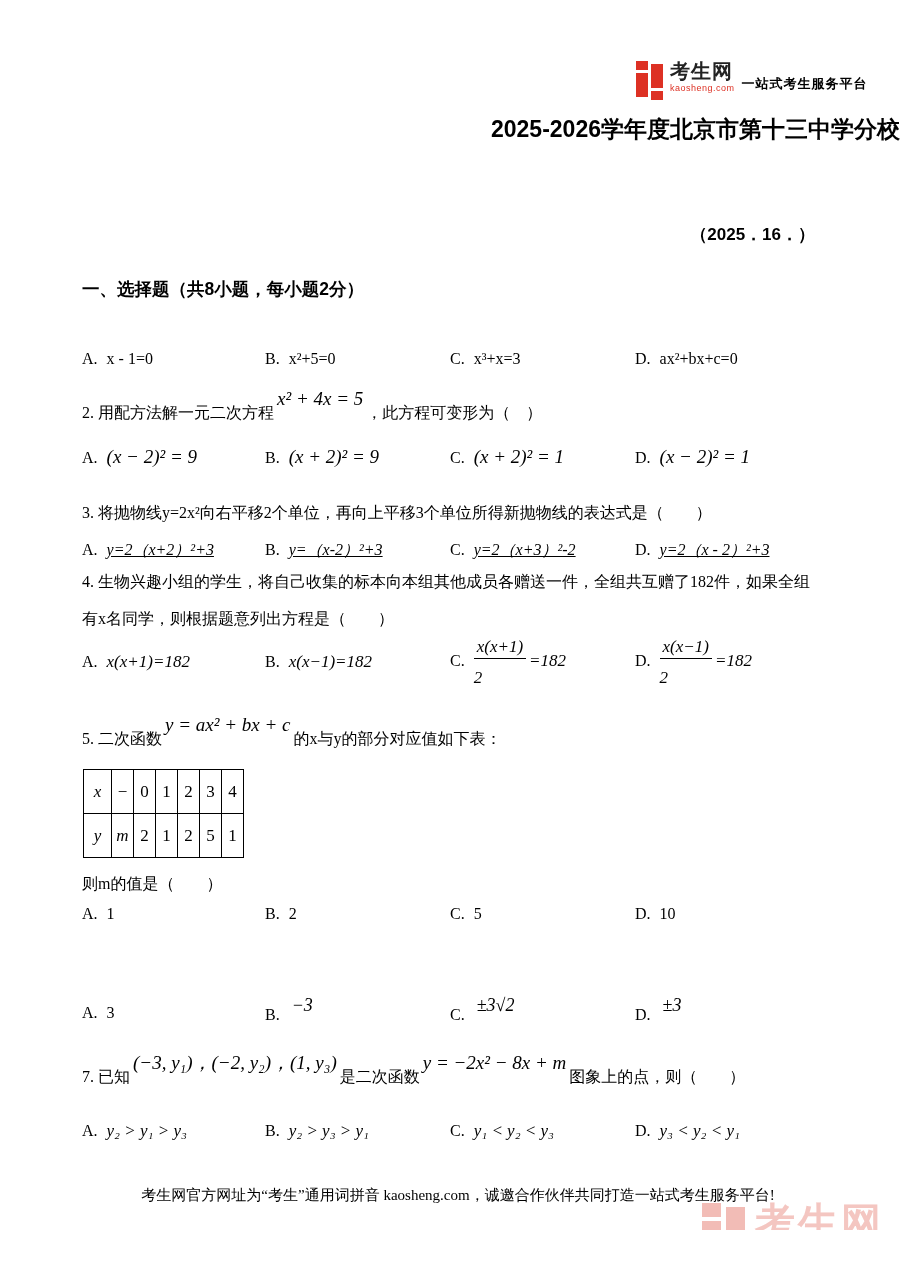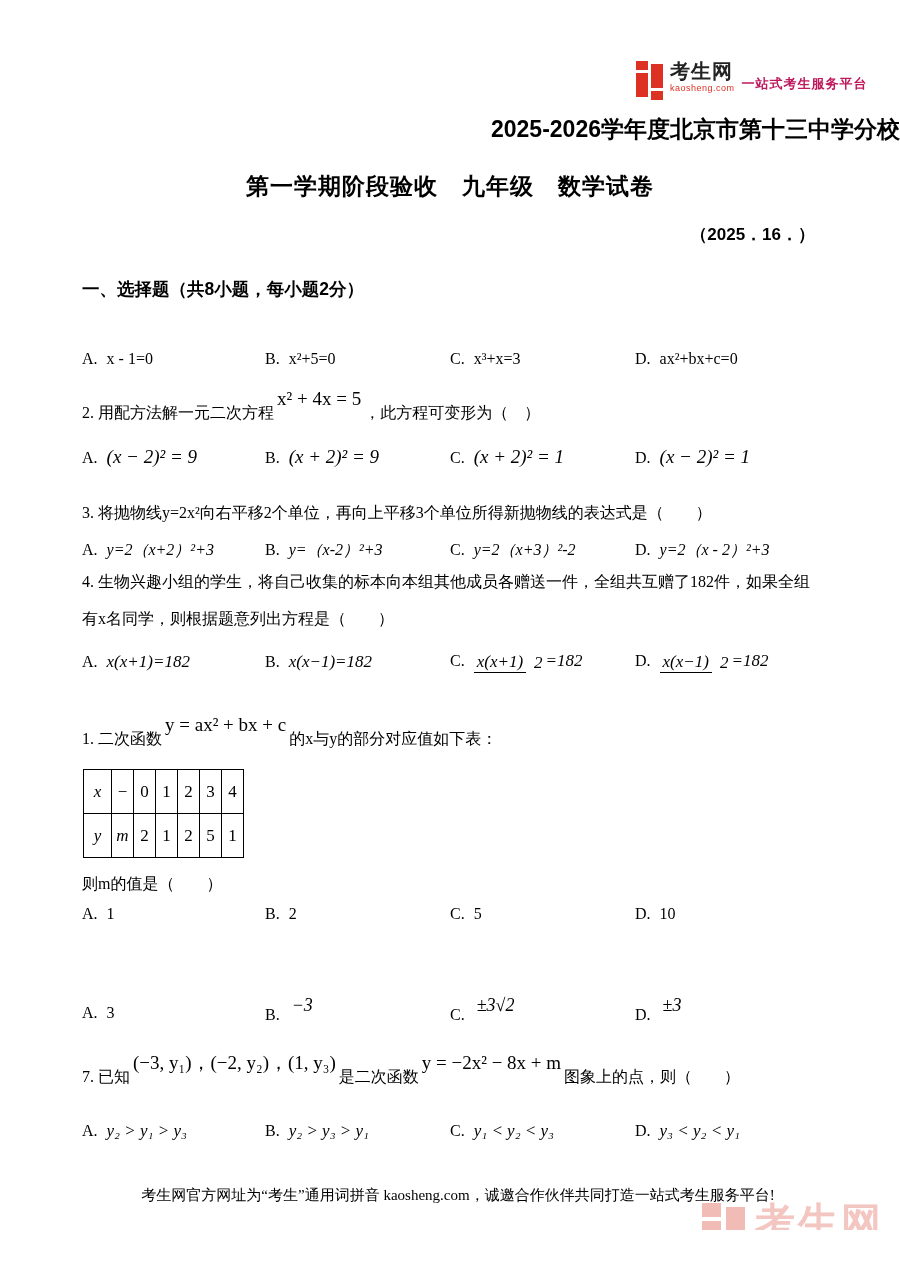--- a/index.html
+++ b/index.html
@@ -13,46 +13,46 @@
   .blk{position:absolute;background:#dd3124;}
   .b1{left:0;top:1px;width:12px;height:9px;}
   .b2{left:0;top:13px;width:12px;height:24px;}
   .b3{left:15px;top:4px;width:12px;height:24px;}
   .b4{left:15px;top:31px;width:12px;height:9px;}
   .logo-name{font-family:"Liberation Sans","DejaVu Sans",sans-serif;font-weight:bold;
              font-size:20px;color:#222;line-height:23px;letter-spacing:1px;}
   .logo-domain{font-family:"Liberation Sans","DejaVu Sans",sans-serif;font-size:9px;
              color:#dd3124;letter-spacing:.5px;line-height:10px;}
   .logo-tagline{font-family:"Liberation Sans","DejaVu Sans",sans-serif;font-weight:bold;
-             color:#be185d;font-size:13px;margin:15px 0 0 7px;letter-spacing:1px;white-space:nowrap;}
+             color:#000000;font-size:13px;margin:15px 0 0 7px;letter-spacing:1px;white-space:nowrap;}
 
   .title1{position:absolute;top:114px;left:0;width:100%;text-align:right;font-size:23px;}
   .title2{position:absolute;top:171px;left:0;width:100%;text-align:center;font-size:23px;letter-spacing:1px;}
   .date{position:absolute;top:223px;right:85px;font-size:17px;}
   .section{position:absolute;top:277px;left:82px;font-size:17.5px;}
 
   .line{position:absolute;left:82px;font-size:16px;white-space:nowrap;}
   .optrow{position:absolute;left:82px;width:740px;display:grid;
           grid-template-columns:183px 185px 185px 1fr;font-size:16px;}
   .opt{white-space:nowrap;}
   .lab{margin-right:9px;font-style:normal;}
-  .math{font-style:italic;}
+  .math{font-style:italic;text-decoration:underline;}
   .m19{font-style:italic;font-size:19px;margin-top:16px;}
   .m17{font-style:italic;font-size:17px;}
-  .raised{position:relative;top:-13px;font-size:19px;margin:0 3px;}
+  .raised{position:relative;top:-13px;font-style:italic;font-size:19px;margin:0 3px;}
   .raised-sm{position:relative;top:-9px;font-style:italic;font-size:18px;margin:0 3px;}
 
   .vtable{position:absolute;top:769px;left:83px;border-collapse:collapse;}
   .vtable td{border:1.5px solid #000;width:21px;height:43px;text-align:center;
              font-size:17px;padding:0;}
   .vtable td:first-child{width:27px;}
   .it{font-style:italic;}
 
   .fracrow{align-items:center;height:58px;}
-  .frac{display:inline-flex;flex-direction:row;align-items:flex-end;font-style:italic;
+  .frac{display:inline-flex;flex-direction:column;align-items:flex-start;font-style:italic;
         font-size:17px;vertical-align:middle;line-height:1.25;gap:8px;}
   .fnum{border-bottom:1.5px solid #000;padding:0 3px;}
   .rhs{font-style:italic;font-size:17px;margin-left:3px;}
 
   .footer{position:absolute;top:1186px;left:8px;width:100%;text-align:center;font-size:15px;}
 
   
   .wm{position:absolute;top:1201px;left:702px;display:flex;align-items:flex-start;}
   .wm-icon{position:relative;width:46px;height:64px;margin-right:7px;flex:0 0 auto;}
   .wm .blk{background:#f2bcb6;}
@@ -78,21 +78,20 @@
       <i class="blk b4"></i>
     </div>
     <div>
       <div class="logo-name">考生网</div>
       <div class="logo-domain">kaosheng.com</div>
     </div>
     <div class="logo-tagline">一站式考生服务平台</div>
   </div>
 
   <div class="title1 hdr-font">2025-2026学年度北京市第十三中学分校</div>
-  <div class="title2 hdr-font">第一学期阶段验收　九年级　数学试卷</div>
   <div class="date hdr-font">（2025．16．）</div>
   <div class="section hdr-font">一、选择题（共8小题，每小题2分）</div>
 
   <div class="optrow" style="top:350px">
     <div class="opt"><span class="lab">A.</span><span>x - 1=0</span></div>
     <div class="opt"><span class="lab">B.</span><span>x²+5=0</span></div>
     <div class="opt"><span class="lab">C.</span><span>x³+x=3</span></div>
     <div class="opt"><span class="lab">D.</span><span>ax²+bx+c=0</span></div>
   </div>
 
@@ -123,21 +122,21 @@
           <span class="fnum">x(x+1)</span>
           <span>2</span>
         </span><span class="rhs">=182</span></div>
     <div class="opt"><span class="lab">D.</span><span class="frac">
           <span class="fnum">x(x−1)</span>
           <span>2</span>
         </span><span class="rhs">=182</span></div>
   </div>
 
   <div class="line" style="top:727px">
-    <span>1. 二次函数</span><span class="raised">y = ax² + bx + c</span><span>的x与y的部分对应值如下表：</span>
+    <span>5. 二次函数</span><span class="raised">y = ax² + bx + c</span><span>的x与y的部分对应值如下表：</span>
   </div>
   <table class="vtable">
     <tbody>
         <tr>
       <td class="it">x</td>
       <td>−</td>
       <td>0</td>
       <td>1</td>
       <td>2</td>
       <td>3</td>

